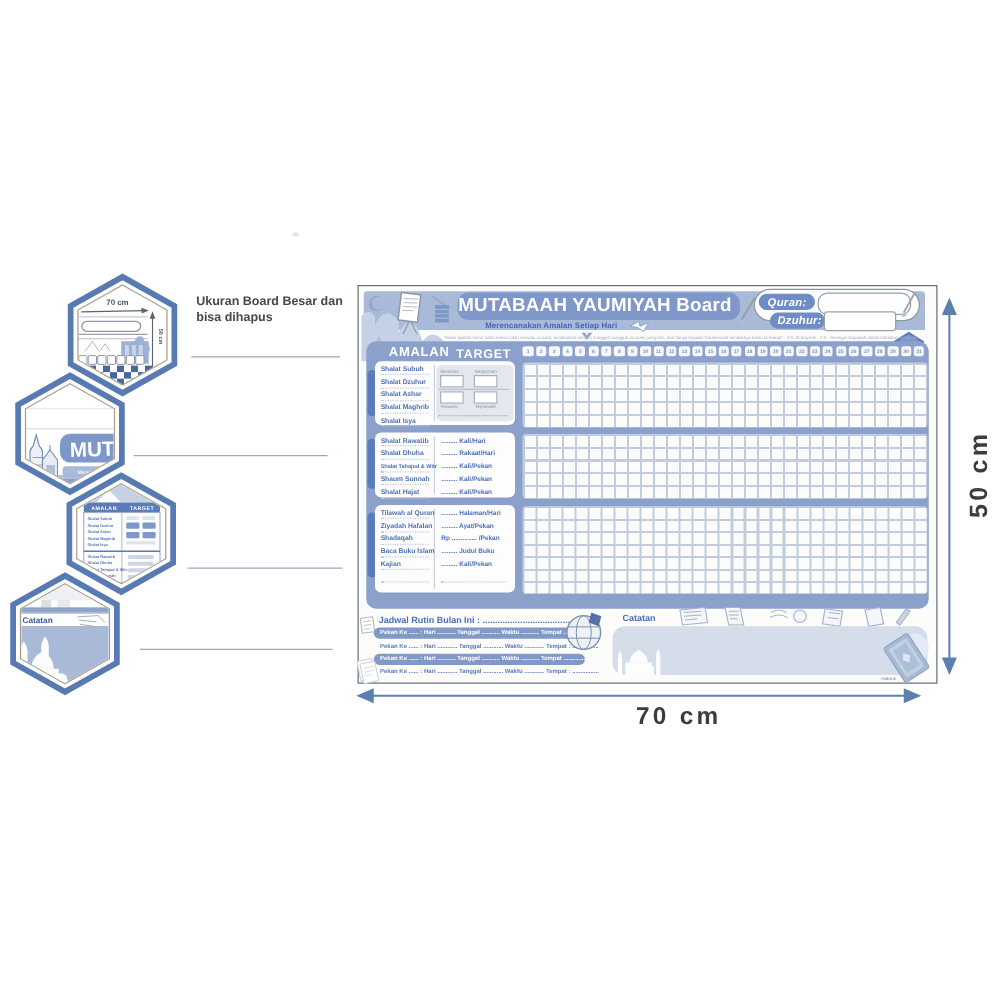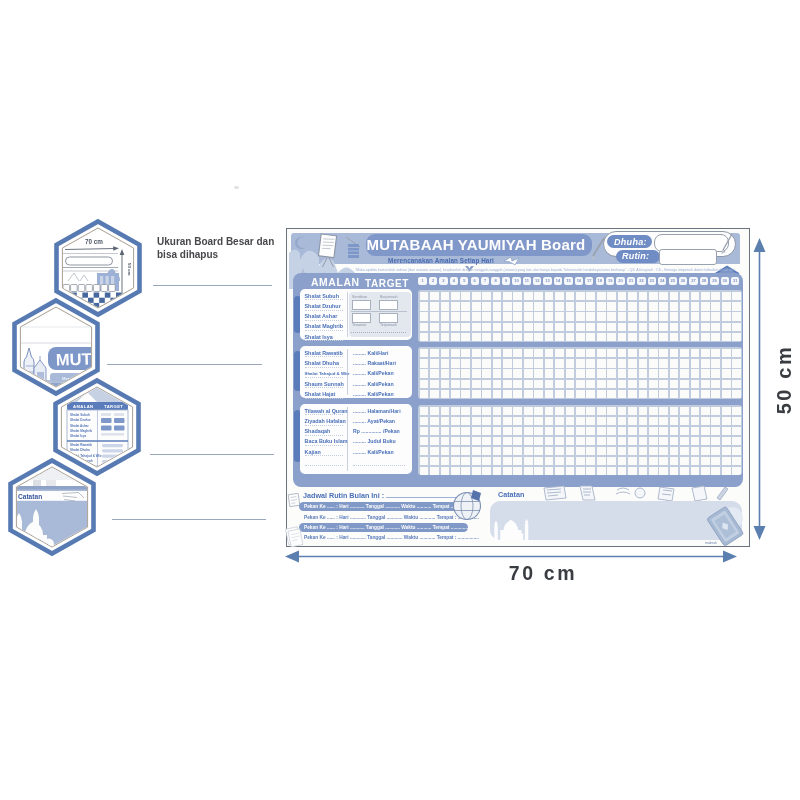--- a/index.html
+++ b/index.html
@@ -247,25 +247,25 @@
           <polygon points="0,0 9,0 4.5,5.5" fill="#8fa3c8"></polygon>
           <polygon points="3,0 6,0 4.5,2.6" fill="#fff"></polygon>
         </svg>
 
 <svg class="abs" style="left:216px;top:27px" width="18" height="11" viewBox="0 0 18 11">
           <path d="M1,5 L8,1 L9,5 L16,2 L12,9 L7,6 Z" fill="#fdfdfd" stroke="#8fa3c8" stroke-width="0.8"></path>
         </svg>
 
 <div class="abs" style="left:316px;top:2px;width:133px;height:26px;background:#fdfdfd;border:1.4px solid #8d97a6;border-radius:13px;box-sizing:border-box"></div>
 <div class="abs" style="left:320px;top:6px;width:45px;height:13px;background:#6f8cc4;border-radius:7px"></div>
-<div class="abs" style="left:327px;top:7.5px;font-size:9px;font-weight:bold;font-style:italic;color:#fff;letter-spacing:0.3px">Dhuha:</div>
+<div class="abs" style="left:327px;top:7.5px;font-size:9px;font-weight:bold;font-style:italic;color:#fff;letter-spacing:0.3px">Quran:</div>
 <div class="abs" style="left:367px;top:4.5px;width:75px;height:18px;background:#fff;border:1px solid #98a1ad;border-radius:8px;box-sizing:border-box"></div>
 
 <div class="abs" style="left:329px;top:20.5px;width:44px;height:13px;background:#6f8cc4;border-radius:7px"></div>
-<div class="abs" style="left:335px;top:22px;font-size:9px;font-weight:bold;font-style:italic;color:#fff;letter-spacing:0.2px">Rutin:</div>
+<div class="abs" style="left:335px;top:22px;font-size:9px;font-weight:bold;font-style:italic;color:#fff;letter-spacing:0.2px">Dzuhur:</div>
 <div class="abs" style="left:372px;top:20px;width:58px;height:16px;background:#fff;border:1px solid #98a1ad;border-radius:3px;box-sizing:border-box"></div>
 
 <svg class="abs" style="left:432px;top:3px" width="16" height="22" viewBox="0 0 16 22">
           <line x1="13" y1="2" x2="4" y2="18" stroke="#9aa2ad" stroke-width="1.4"></line>
           <polygon points="4,18 2,22 7,20" fill="#b9bfc8"></polygon>
         </svg>
 
 <svg class="abs" style="left:426px;top:28px" width="28" height="29" viewBox="0 0 28 29">
 <path d="M2,29 v-12 l12,-7.5 12,7.5 v12 Z" fill="#7e97c9"></path>
 <path d="M2,17 l12,-7.5 12,7.5" fill="none" stroke="#5b7cba" stroke-width="1.8"></path>

